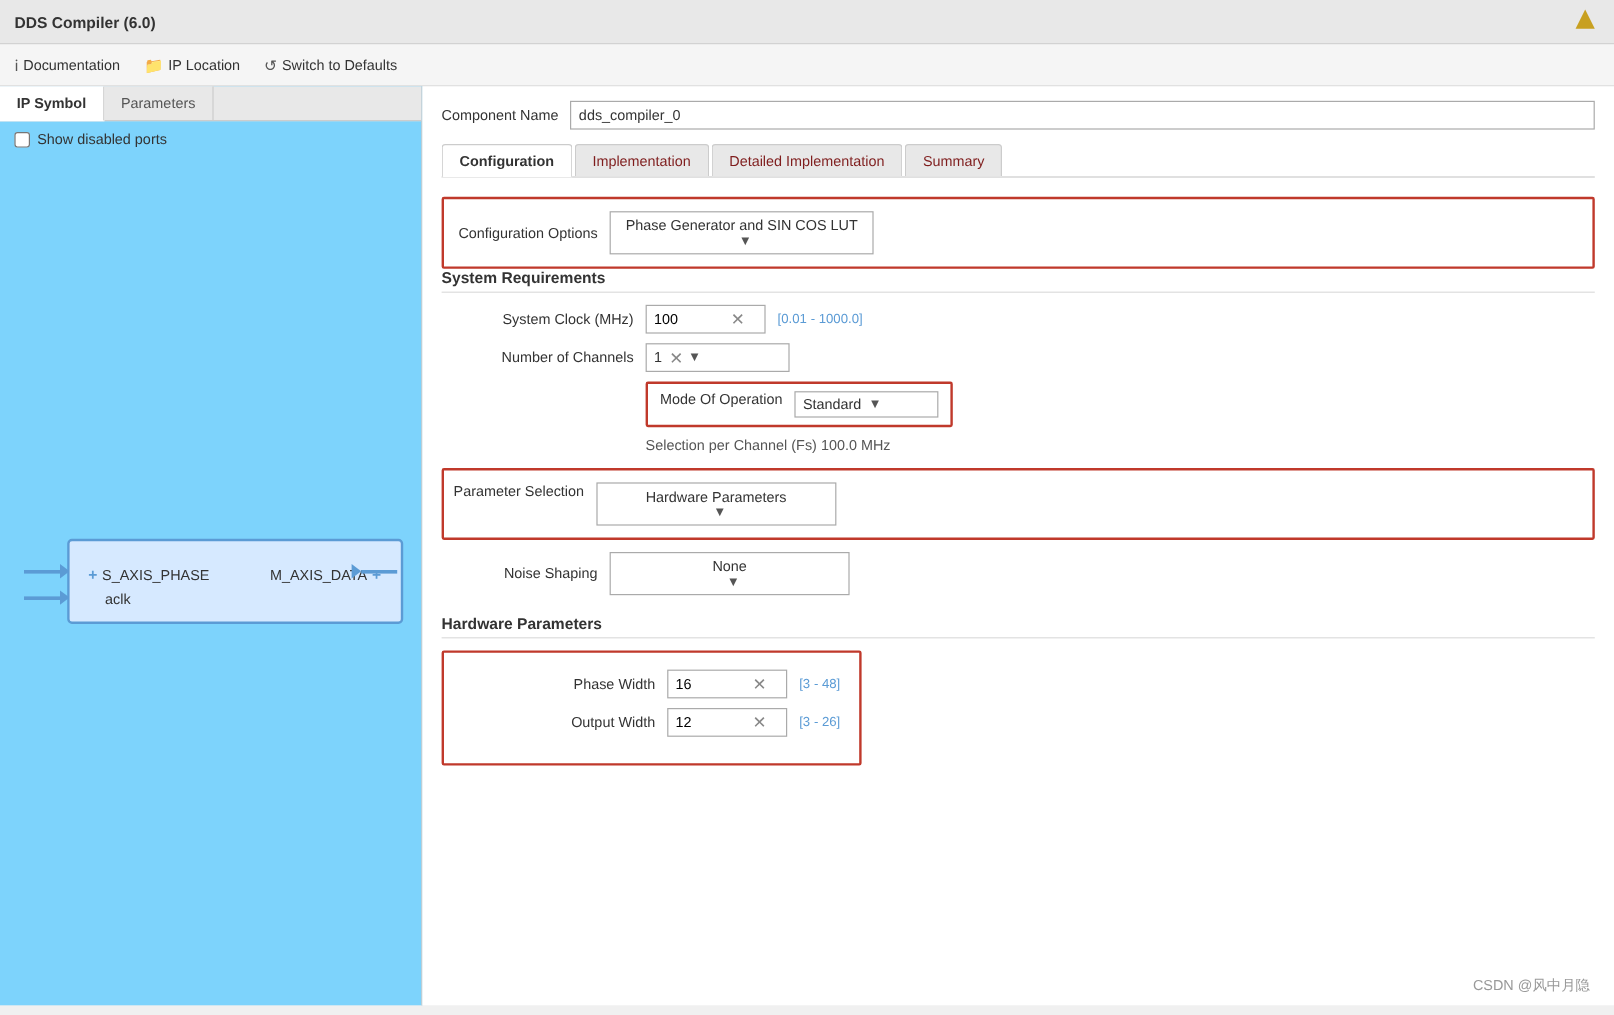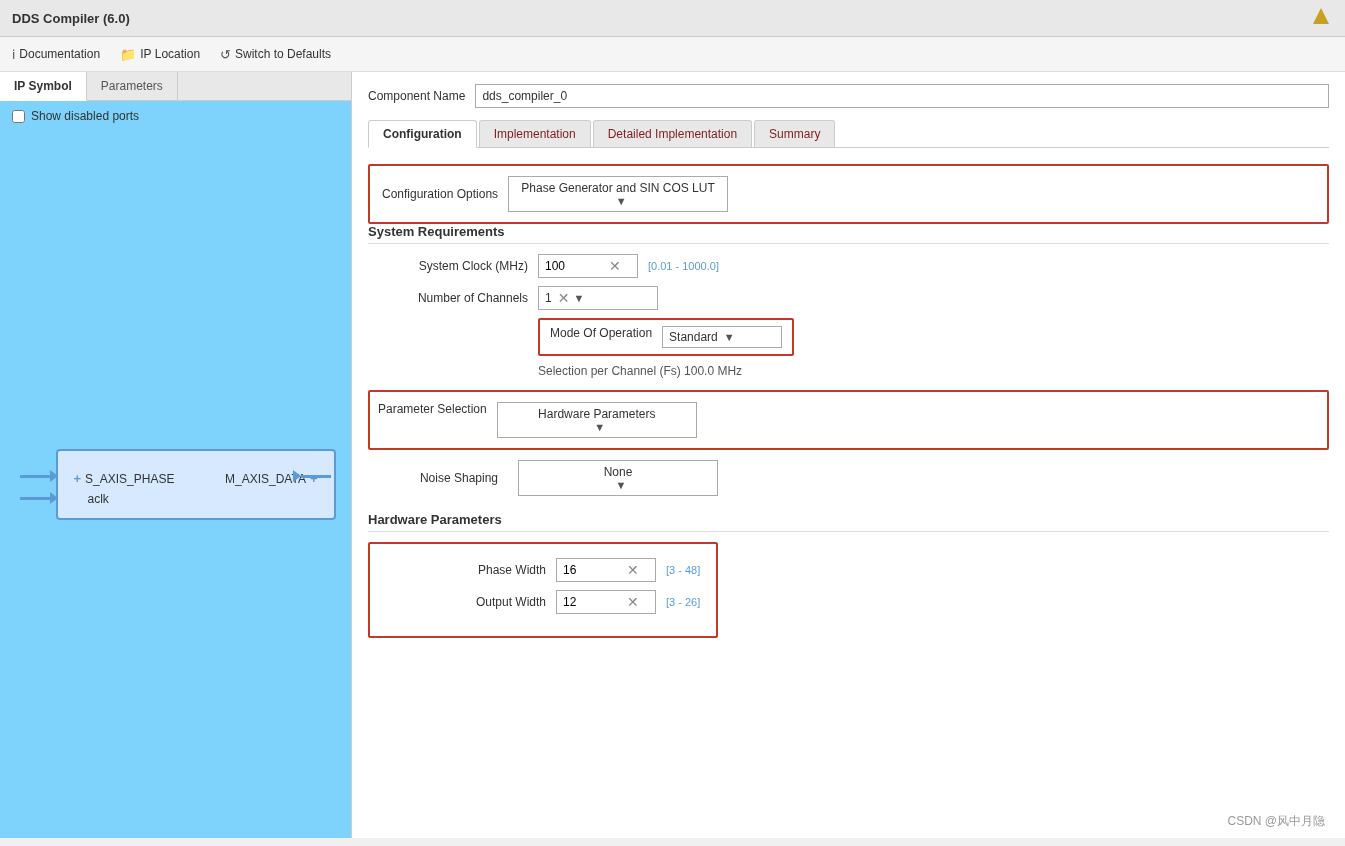--- a/index.html
+++ b/index.html
@@ -290,21 +290,21 @@
       margin-bottom: 10px;
       border-radius: 2px;
       display: flex;
       align-items: flex-start;
       gap: 10px;
     }
 
     .noise-row {
       display: flex;
       align-items: center;
-      gap: 20px;
+      gap: 10px;
       margin-bottom: 16px;
     }
     .noise-label {
       font-size: 12px;
       color: #333;
       width: 130px;
       text-align: right;
     }
 
     

